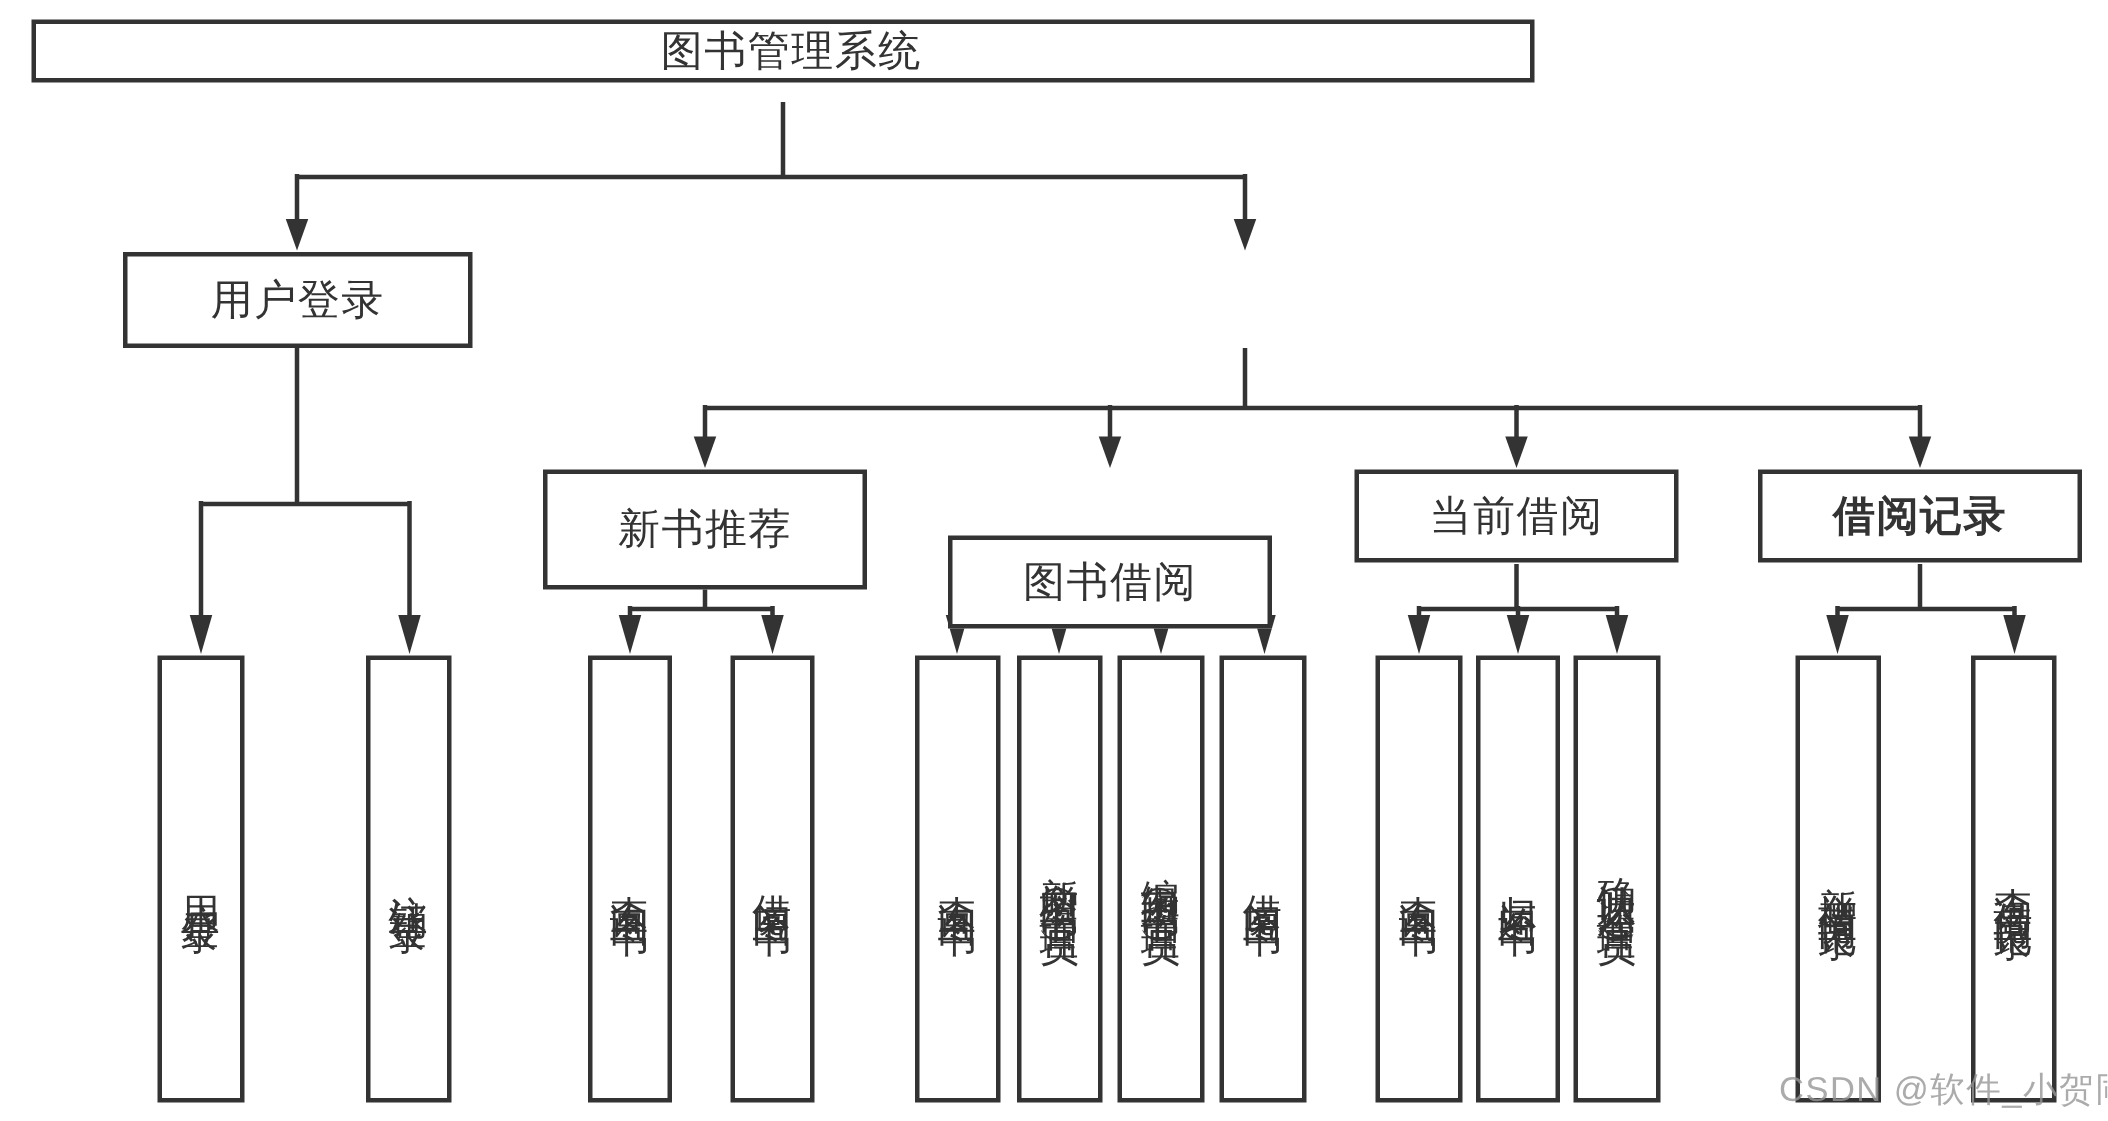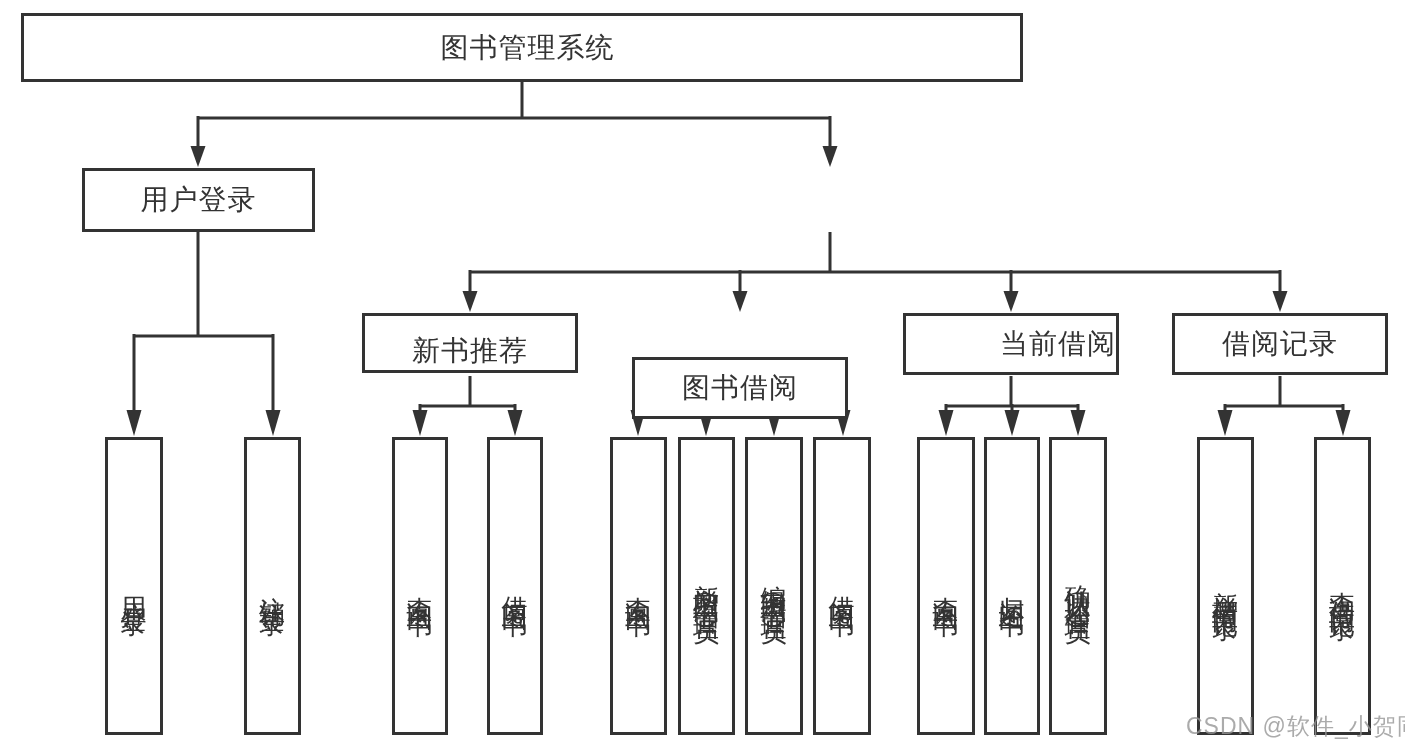--- a/index.html
+++ b/index.html
@@ -100,38 +100,38 @@
       <polygon points="766.5,410 781.5,410 774,436"></polygon>
       <polygon points="835.5,410 850.5,410 843,436"></polygon>
       <polygon points="938.5,410 953.5,410 946,436"></polygon>
       <polygon points="1004.5,410 1019.5,410 1012,436"></polygon>
       <polygon points="1070.5,410 1085.5,410 1078,436"></polygon>
       <polygon points="1217.5,410 1232.5,410 1225,436"></polygon>
       <polygon points="1335.5,410 1350.5,410 1343,436"></polygon>
     </g>
   </svg>
 
-  <div class="node h" style="left:21px; top:13px; width:1002px; height:69px;padding-left:11px;">
+  <div class="node h" style="left:21px; top:13px; width:1002px; height:42px;padding-left:11px;">
     <span>图书管理系统</span>
   </div>
 
   <div class="node h" style="left:82px; top:168px; width:233px; height:64px;">
     <span>用户登录</span>
   </div>
 
-  <div class="node h" style="left:362px; top:313px; width:216px; height:60px;align-items:flex-end;">
+  <div class="node h" style="left:362px; top:313px; width:216px; height:80px;">
     <span>新书推荐</span>
   </div>
   <div class="node h" style="left:632px; top:313px; width:216px; height:62px;margin-top:44px;">
     <span>图书借阅</span>
   </div>
-  <div class="node h" style="left:903px; top:313px; width:216px; height:62px;justify-content:flex-end;">
+  <div class="node h" style="left:903px; top:313px; width:216px; height:62px;">
     <span>当前借阅</span>
   </div>
-  <div class="node h" style="left:1172px; top:313px; width:216px; height:62px;">
+  <div class="node h" style="left:1172px; top:313px; width:216px; height:62px;font-weight:bold;">
     <span>借阅记录</span>
   </div>
 
   <div class="node v" style="left:105px; top:437px; width:58px; height:298px;">
     <span>用户登录</span>
   </div>
   <div class="node v" style="left:244px; top:437px; width:57px; height:298px;">
     <span>注销登录</span>
   </div>
 

